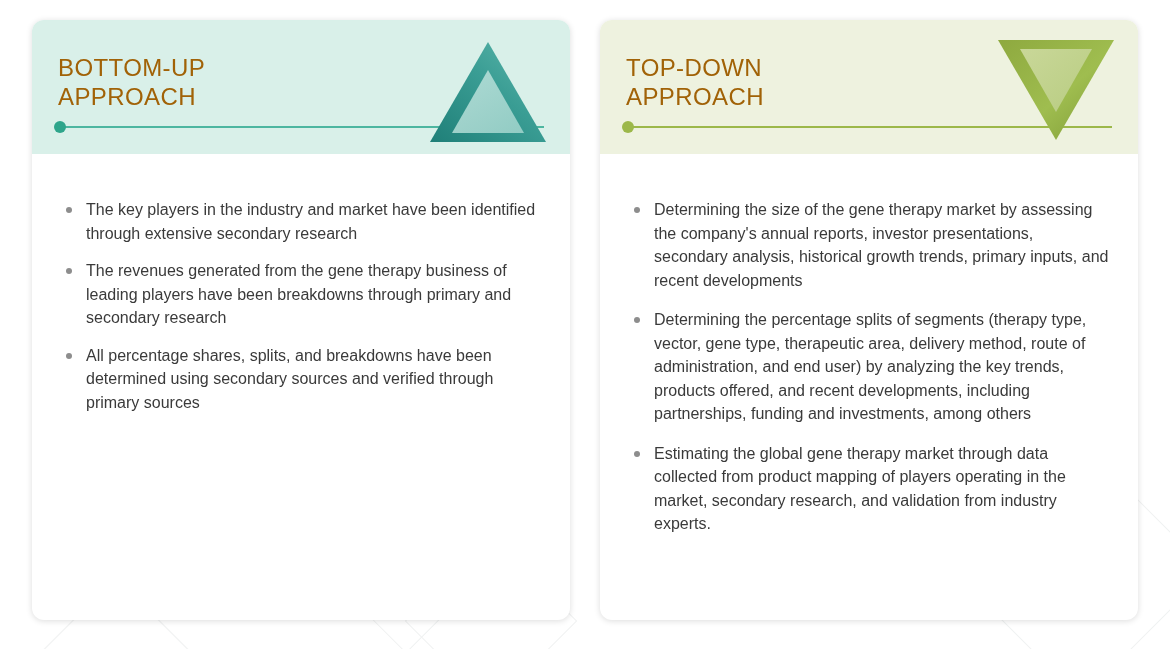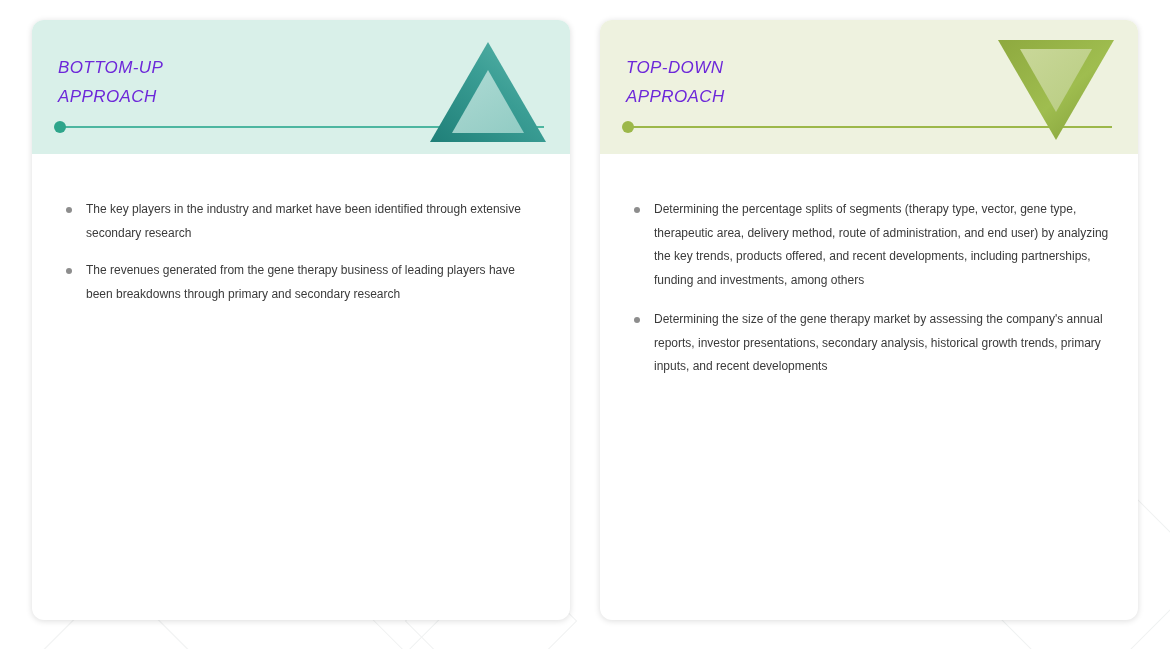--- a/index.html
+++ b/index.html
@@ -55,27 +55,26 @@
     height: 134px;
     overflow: hidden;
   }
   .panel.left .panel-header  { background: #d9f0e9; }
   .panel.right .panel-header { background: #eef2df; padding-left: 12px; }
 
   .panel-title {
     position: absolute;
     left: 26px;
     top: 33px;
-    font-size: 17px;
+    font-size: 24px;
     line-height: 29px;
     letter-spacing: 0.4px;
-    color: #6d28d9;
+    color: #a16207;
     font-weight: 400;
     white-space: pre-line;
-    font-style: italic;
   }
 
   .header-rule {
     position: absolute;
     left: 26px;
     bottom: 26px;
     height: 2px;
     width: 486px;
   }
   .panel.left  .header-rule { background: #4db6a0; }
@@ -108,21 +107,21 @@
   ul.bullets {
     list-style: none;
     margin: 0;
     padding: 0;
   }
   ul.bullets li {
     position: relative;
     padding-left: 28px;
     margin-bottom: 14px;
     color: #3a3a3a;
-    font-size: 12px;
+    font-size: 16px;
     line-height: 23.5px;
   }
   .panel.right ul.bullets li { margin-bottom: 16px; }
   ul.bullets li::before {
     content: "";
     position: absolute;
     left: 8px;
     top: 9px;
     width: 6px;
     height: 6px;
@@ -161,20 +160,21 @@
           </defs>
           <polygon points="60,8 118,108 2,108" fill="url(#gtealA)"></polygon>
           <polygon points="60,36 96,99 24,99" fill="url(#gtealB)" opacity="0.88"></polygon>
         </svg>
       </div>
     </div>
     <div class="panel-body">
       <ul class="bullets">
         <li>The key players in the industry and market have been identified through extensive secondary research</li>
         <li>The revenues generated from the gene therapy business of leading players have been breakdowns through primary and secondary research</li>
+        <li>All percentage shares, splits, and breakdowns have been determined using secondary sources and verified through primary sources</li>
       </ul>
     </div>
   </div>
 
   <div class="panel right">
     <div class="panel-header">
       <div class="panel-title">TOP-DOWN
 APPROACH</div>
       <div class="header-rule"></div>
       <div class="header-rule-dot"></div>
@@ -191,19 +191,20 @@
               <stop offset="100%" stop-color="#bacd86"></stop>
             </linearGradient>
           </defs>
           <polygon points="2,6 118,6 60,106" fill="url(#golivA)"></polygon>
           <polygon points="24,15 96,15 60,78" fill="url(#golivB)" opacity="0.9"></polygon>
         </svg>
       </div>
     </div>
     <div class="panel-body">
       <ul class="bullets">
+        <li>Determining the size of the gene therapy market by assessing the company's annual reports, investor presentations, secondary analysis, historical growth trends, primary inputs, and recent developments</li>
         <li>Determining the percentage splits of segments (therapy type, vector, gene type, therapeutic area, delivery method, route of administration, and end user) by analyzing the key trends, products offered, and recent developments, including partnerships, funding and investments, among others</li>
-        <li>Determining the size of the gene therapy market by assessing the company's annual reports, investor presentations, secondary analysis, historical growth trends, primary inputs, and recent developments</li>
+        <li>Estimating the global gene therapy market through data collected from product mapping of players operating in the market, secondary research, and validation from industry experts.</li>
       </ul>
     </div>
   </div>
 
 </div>
 
 </body></html>

